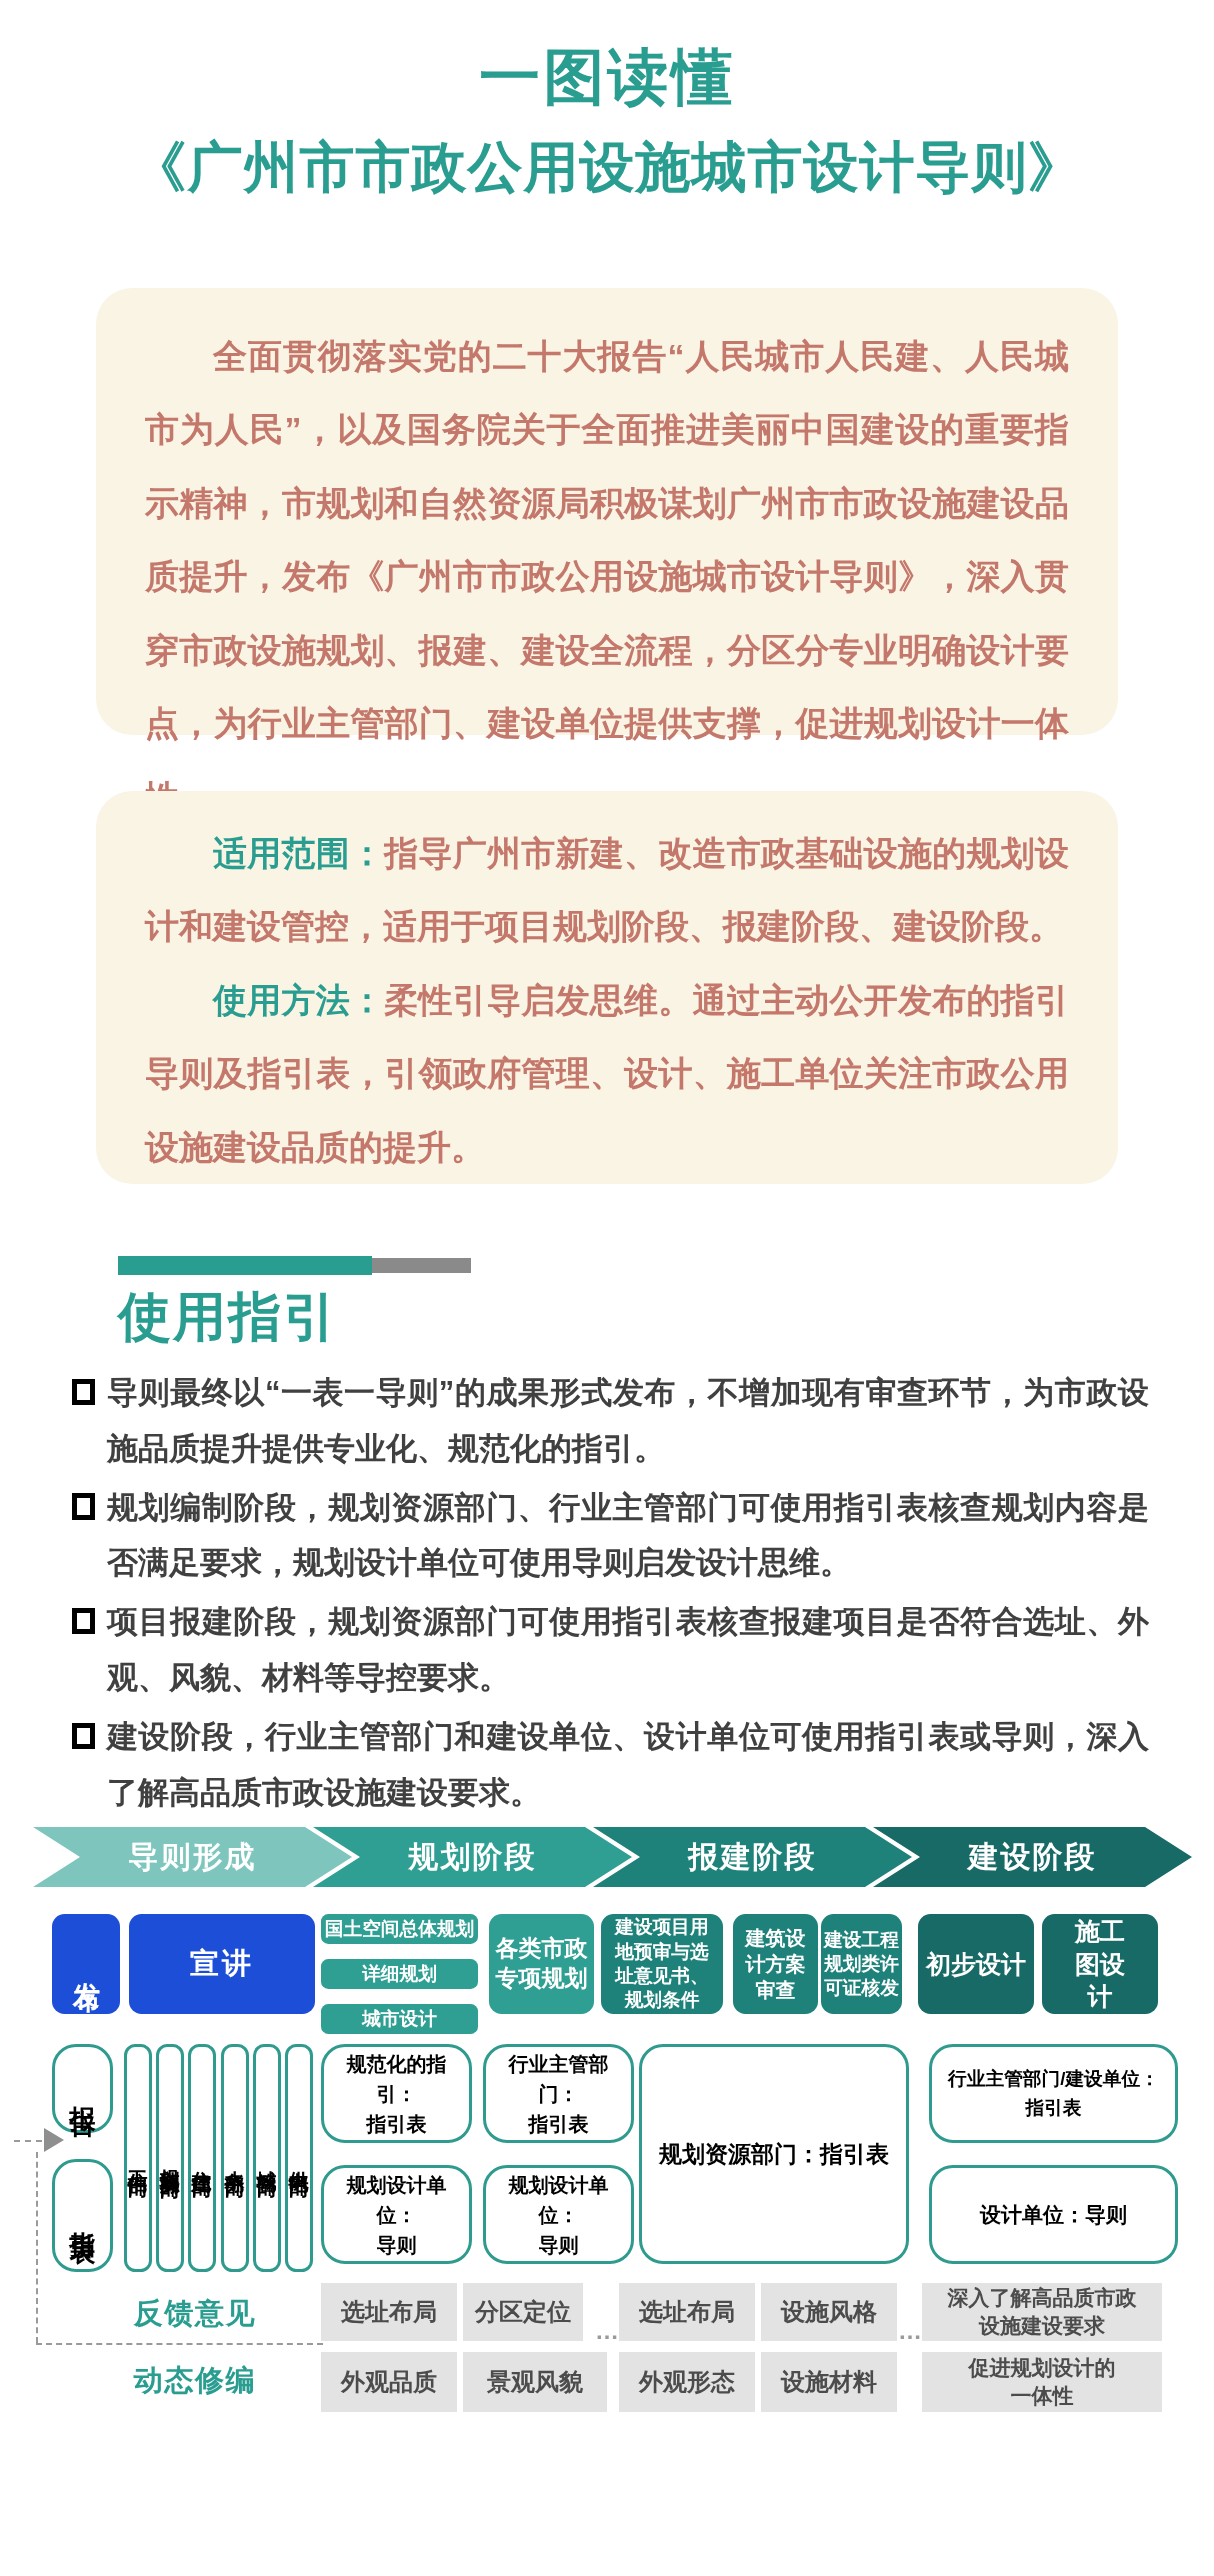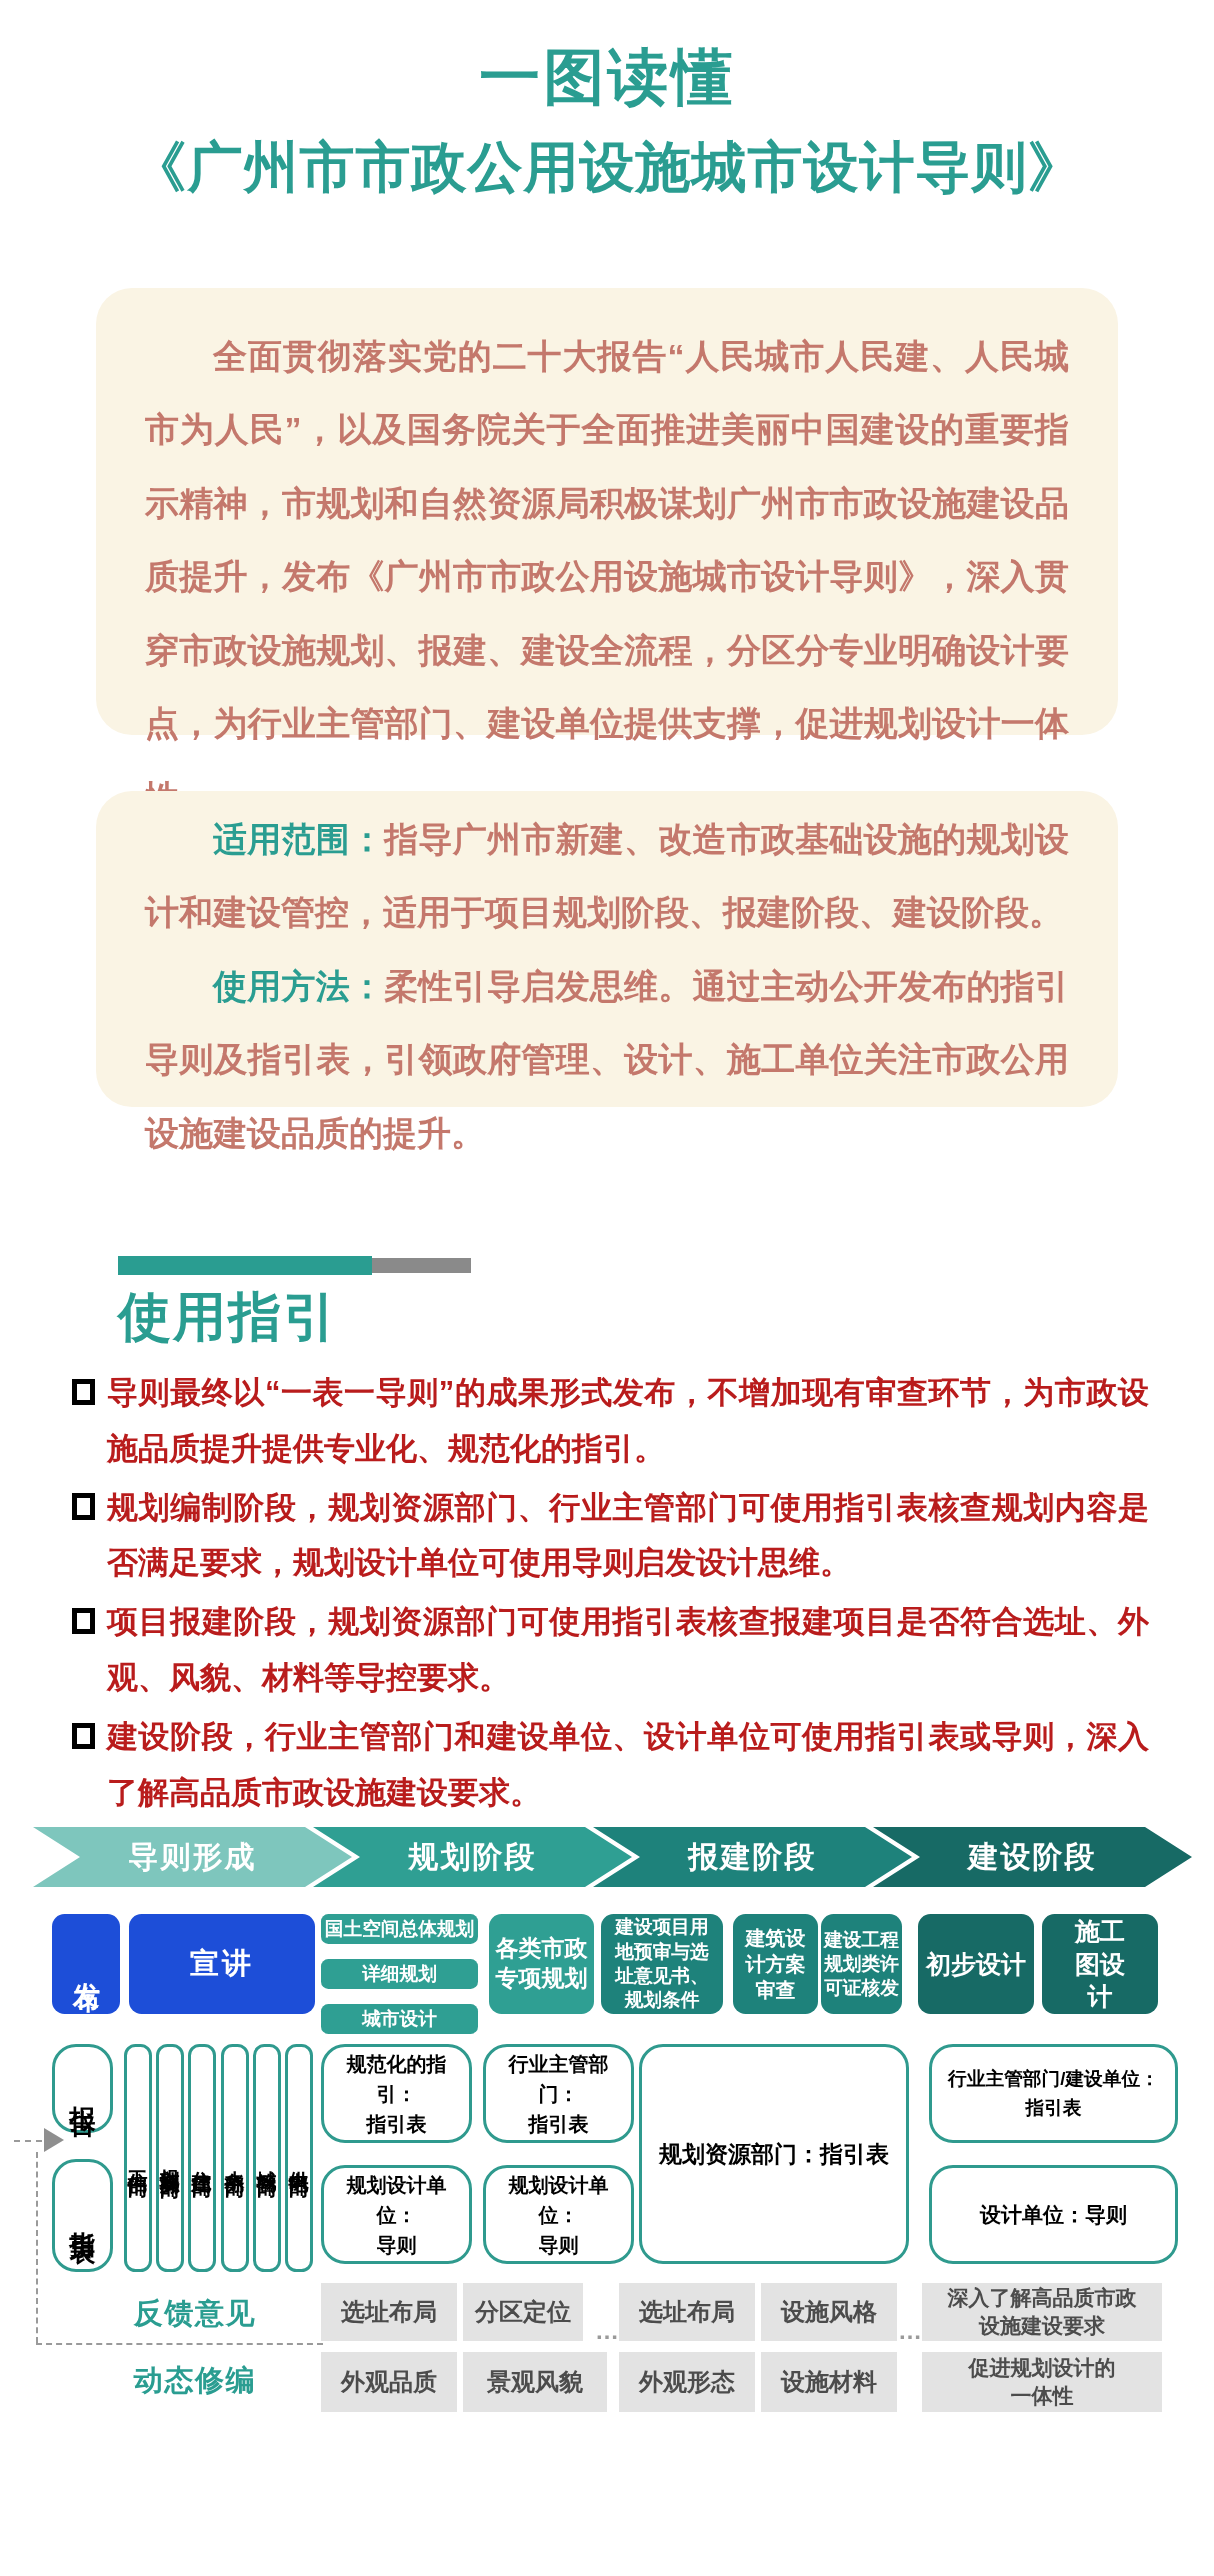--- a/index.html
+++ b/index.html
@@ -20,21 +20,21 @@
     text-align:center; font-size:55px; font-weight:900;
     color:#2a9d91; letter-spacing:1px;
   }
   
   .cream {
     position:absolute; left:96px; width:1022px;
     background:#faf4e4; border-radius:36px;
     box-sizing:border-box; padding:32px 49px;
   }
   .cream-1 { top:288px; height:447px; }
-  .cream-2 { top:791px; height:316px; padding-top:12px; }
+  .cream-2 { top:791px; height:393px; padding-top:26px; }
   .cream p {
     margin:0; font-size:34px; font-weight:700; color:#c4786c;
     line-height:2.16; text-indent:2em; text-align:justify;
   }
   .lead { color:#2a9d91; }
   
   .sect-bar { position:absolute; left:118px; top:1256px; height:18.7px; display:flex; }
   .sect-bar .teal-part { width:254px; height:18.7px; background:#2a9d91; }
   .sect-bar .gray-part { width:99px; height:15.6px; margin-top:1.6px; background:#8a8a8a; }
   .sect-title {
@@ -42,21 +42,21 @@
     font-size:53px; font-weight:900; color:#2a9d91; letter-spacing:2.1px;
   }
   
   .bullets { position:absolute; left:72px; top:1365px; width:1077px; }
   .bullet-item { display:flex; margin:0 0 3.1px 0; }
   .bullet-marker {
     flex:0 0 auto; width:12.5px; height:16.6px;
     border:5.7px solid #000; margin:13.5px 12.5px 0 0;
   }
   .bullet-text {
-    font-size:31px; font-weight:700; color:#b91c1c;
+    font-size:31px; font-weight:700; color:#404040;
     line-height:1.8; text-align:justify;
   }
   
   .diagram { position:absolute; left:0; top:1827px; width:1215px; height:649px; }
   
   .arrow-band { position:absolute; left:33px; top:0; height:60px; display:flex; }
   .chev {
     width:319px; height:60px; color:#fff;
     font-size:30px; font-weight:800; letter-spacing:2.1px;
     display:flex; align-items:center; justify-content:center;

